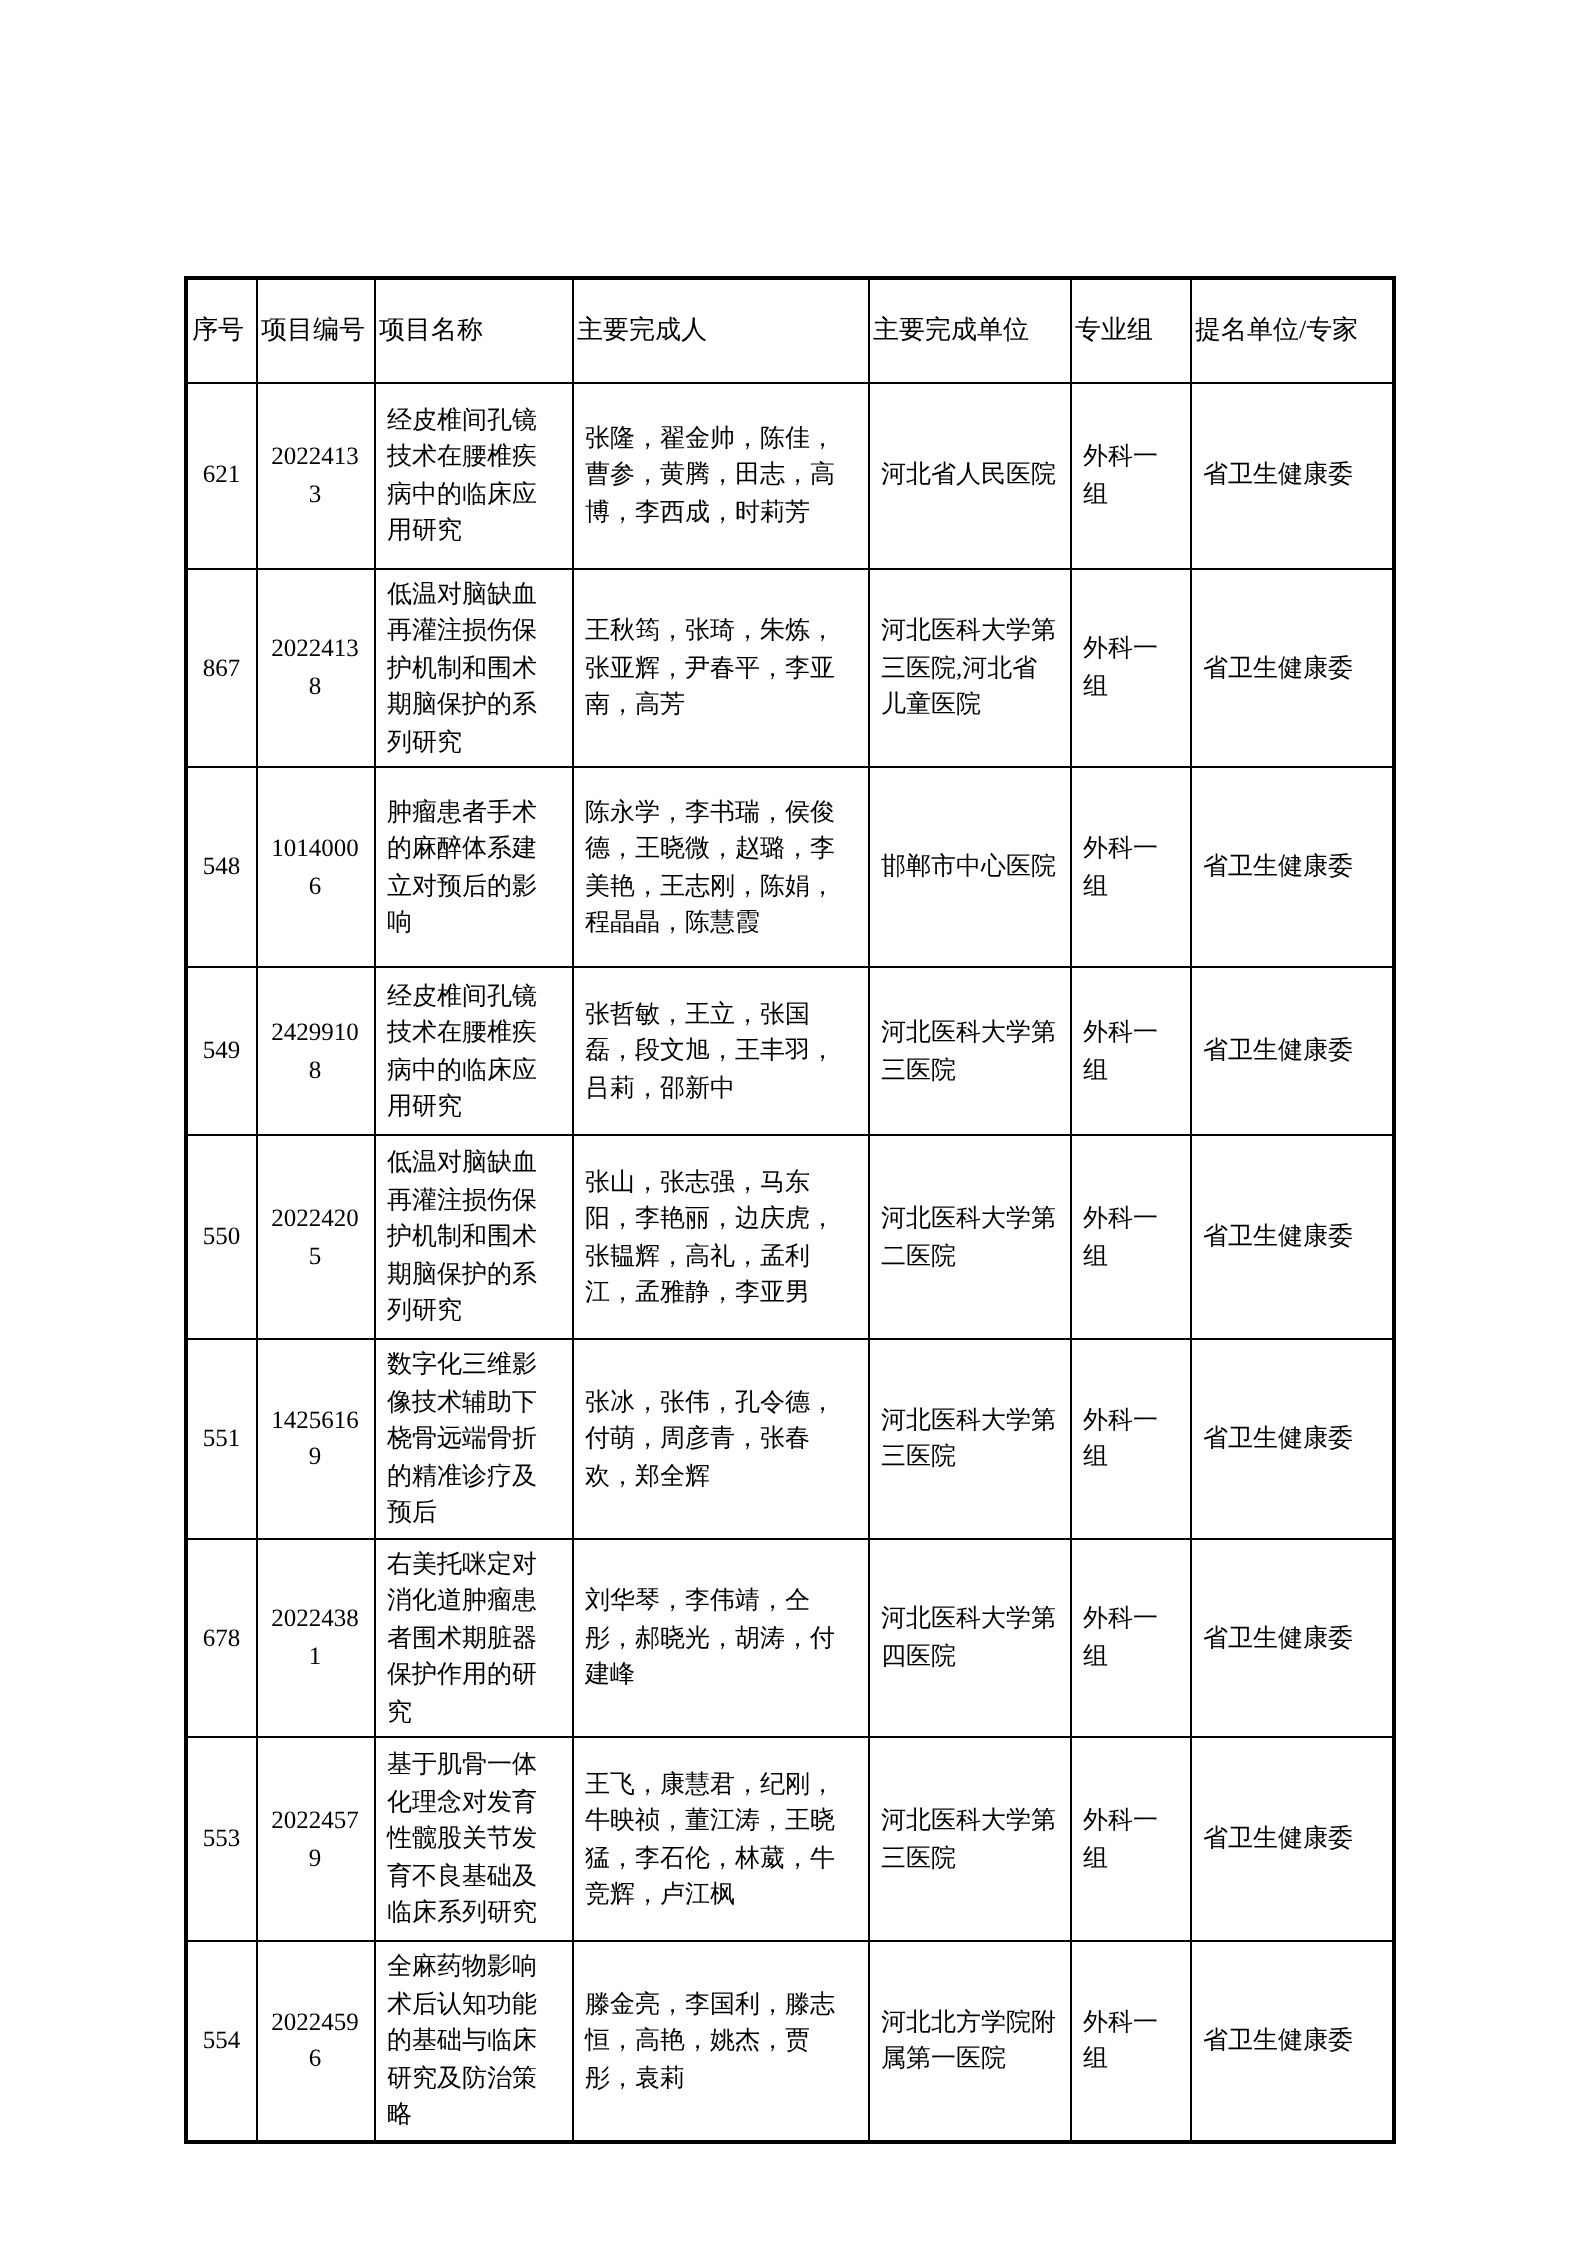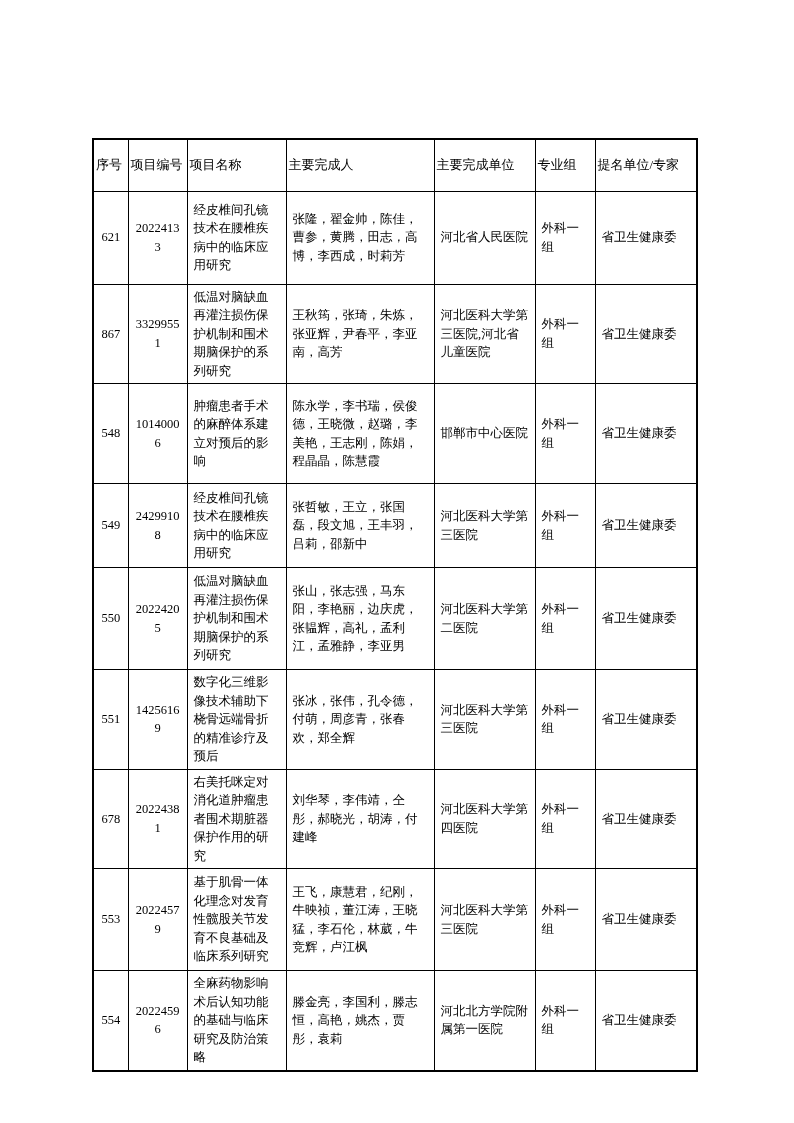--- a/index.html
+++ b/index.html
@@ -104,21 +104,21 @@
             <td class="c-seq">621</td>
             <td class="c-code">20224133</td>
             <td class="c-name">经皮椎间孔镜技术在腰椎疾病中的临床应用研究</td>
             <td class="c-mem">张隆，翟金帅，陈佳，曹参，黄腾，田志，高博，李西成，时莉芳</td>
             <td class="c-unit">河北省人民医院</td>
             <td class="c-grp">外科一组</td>
             <td class="c-nom">省卫生健康委</td>
           </tr>
           <tr>
             <td class="c-seq">867</td>
-            <td class="c-code">33299551</td>
+            <td class="c-code">20224138</td>
             <td class="c-name">低温对脑缺血再灌注损伤保护机制和围术期脑保护的系列研究</td>
             <td class="c-mem">王秋筠，张琦，朱炼，张亚辉，尹春平，李亚南，高芳</td>
             <td class="c-unit">河北医科大学第三医院,河北省儿童医院</td>
             <td class="c-grp">外科一组</td>
             <td class="c-nom">省卫生健康委</td>
           </tr>
           <tr>
             <td class="c-seq">548</td>
             <td class="c-code">10140006</td>
             <td class="c-name">肿瘤患者手术的麻醉体系建立对预后的影响</td>

